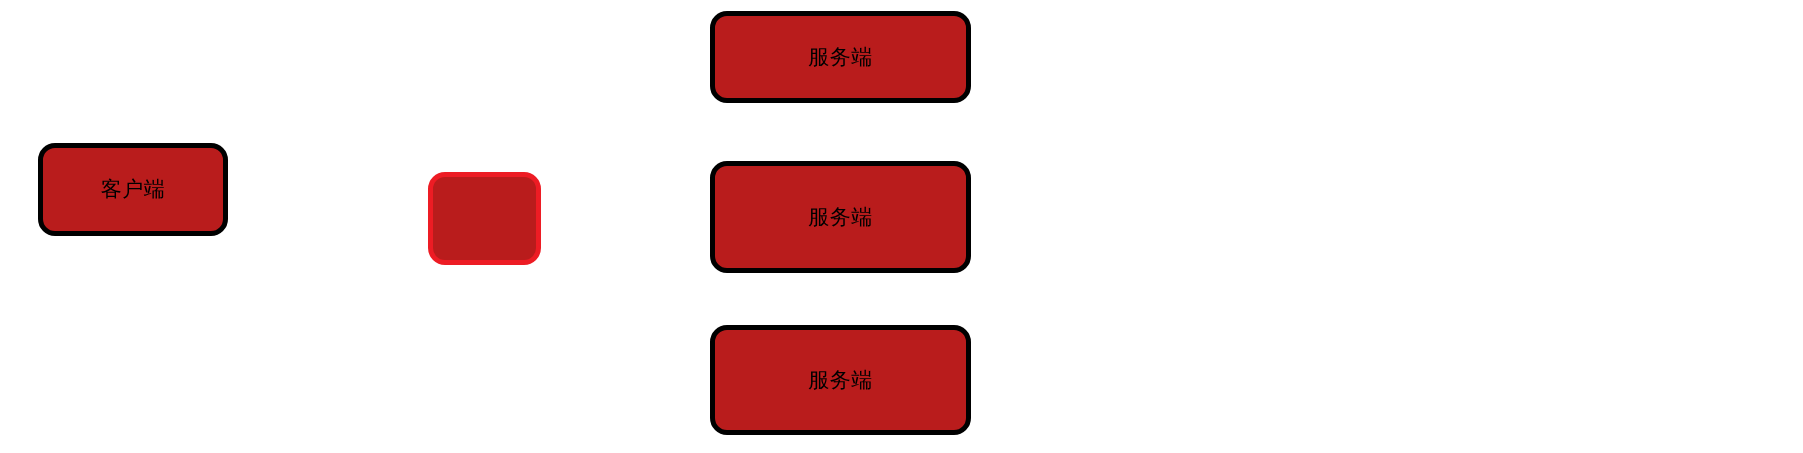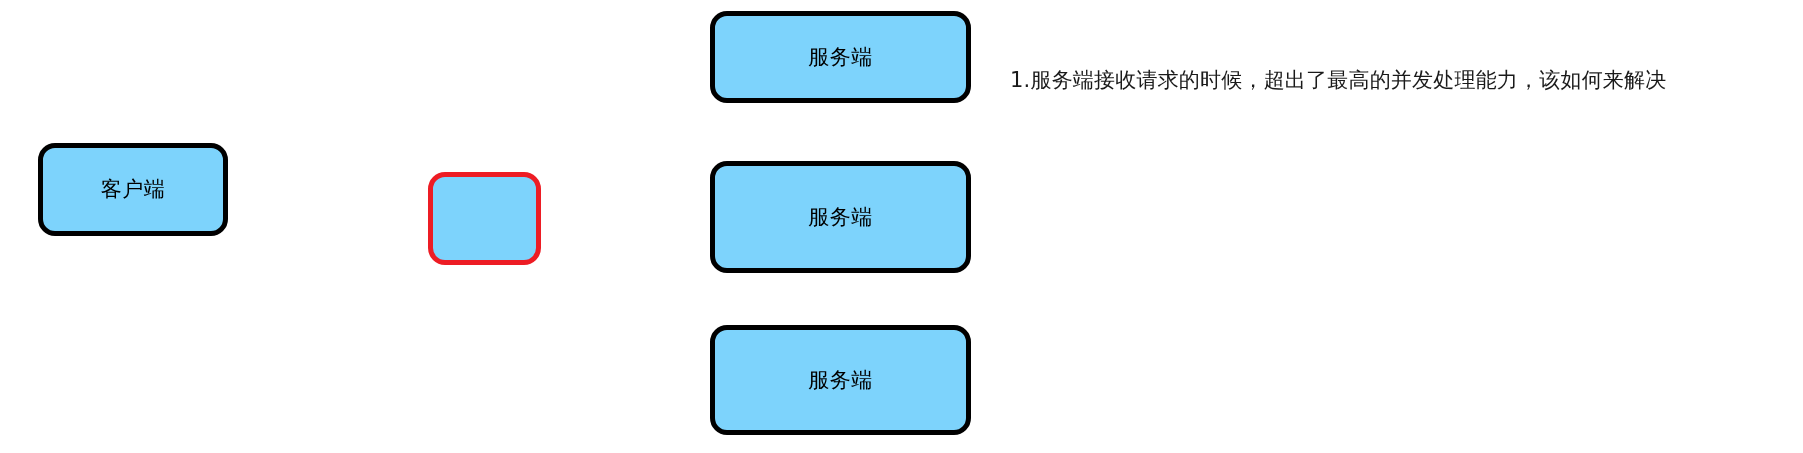--- a/index.html
+++ b/index.html
@@ -13,21 +13,21 @@
   #canvas {
     position: relative;
     width: 1803px;
     height: 453px;
     background: #ffffff;
     overflow: hidden;
   }
   .node-box {
     position: absolute;
     box-sizing: border-box;
-    background: #7dd3fc;
+    background: #b91c1c;
     border-style: solid;
     display: flex;
     align-items: center;
     justify-content: center;
   }
   .node-box .node-label {
     font-size: 21px;
     line-height: 1;
     color: #000000;
     white-space: nowrap;
@@ -102,16 +102,15 @@
 
   <div class="node-box server-node server-node-2">
     <span class="node-label">服务端</span>
   </div>
 
   <div class="node-box server-node server-node-3">
     <span class="node-label">服务端</span>
   </div>
 
   <div class="notes">
-    <div class="note-line">1.服务端接收请求的时候，超出了最高的并发处理能力，该如何来解决</div>
   </div>
 
 </div>
 
 </body></html>

